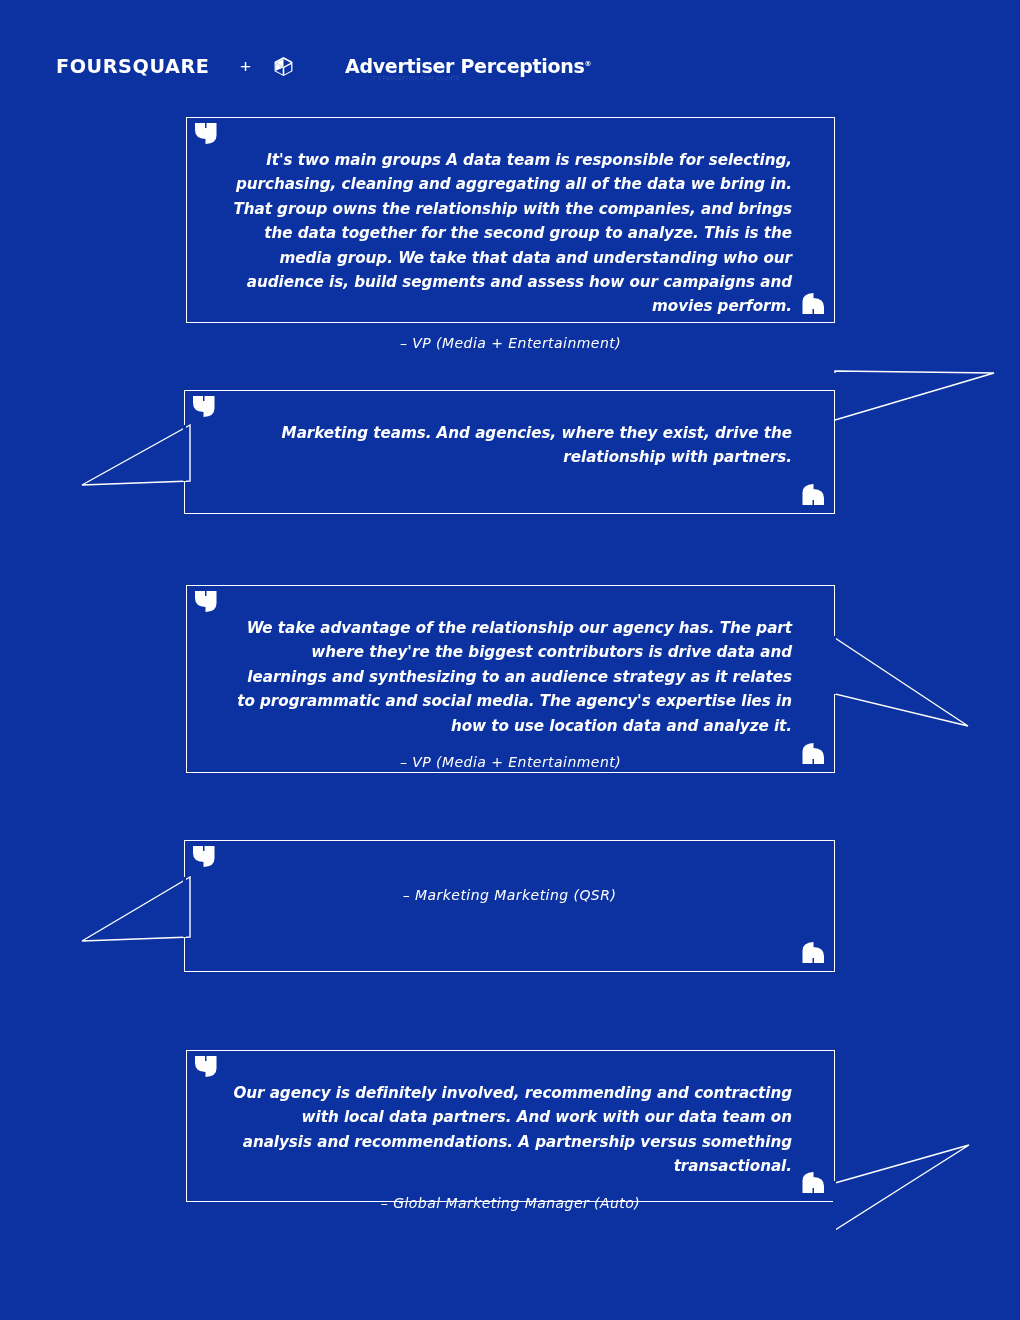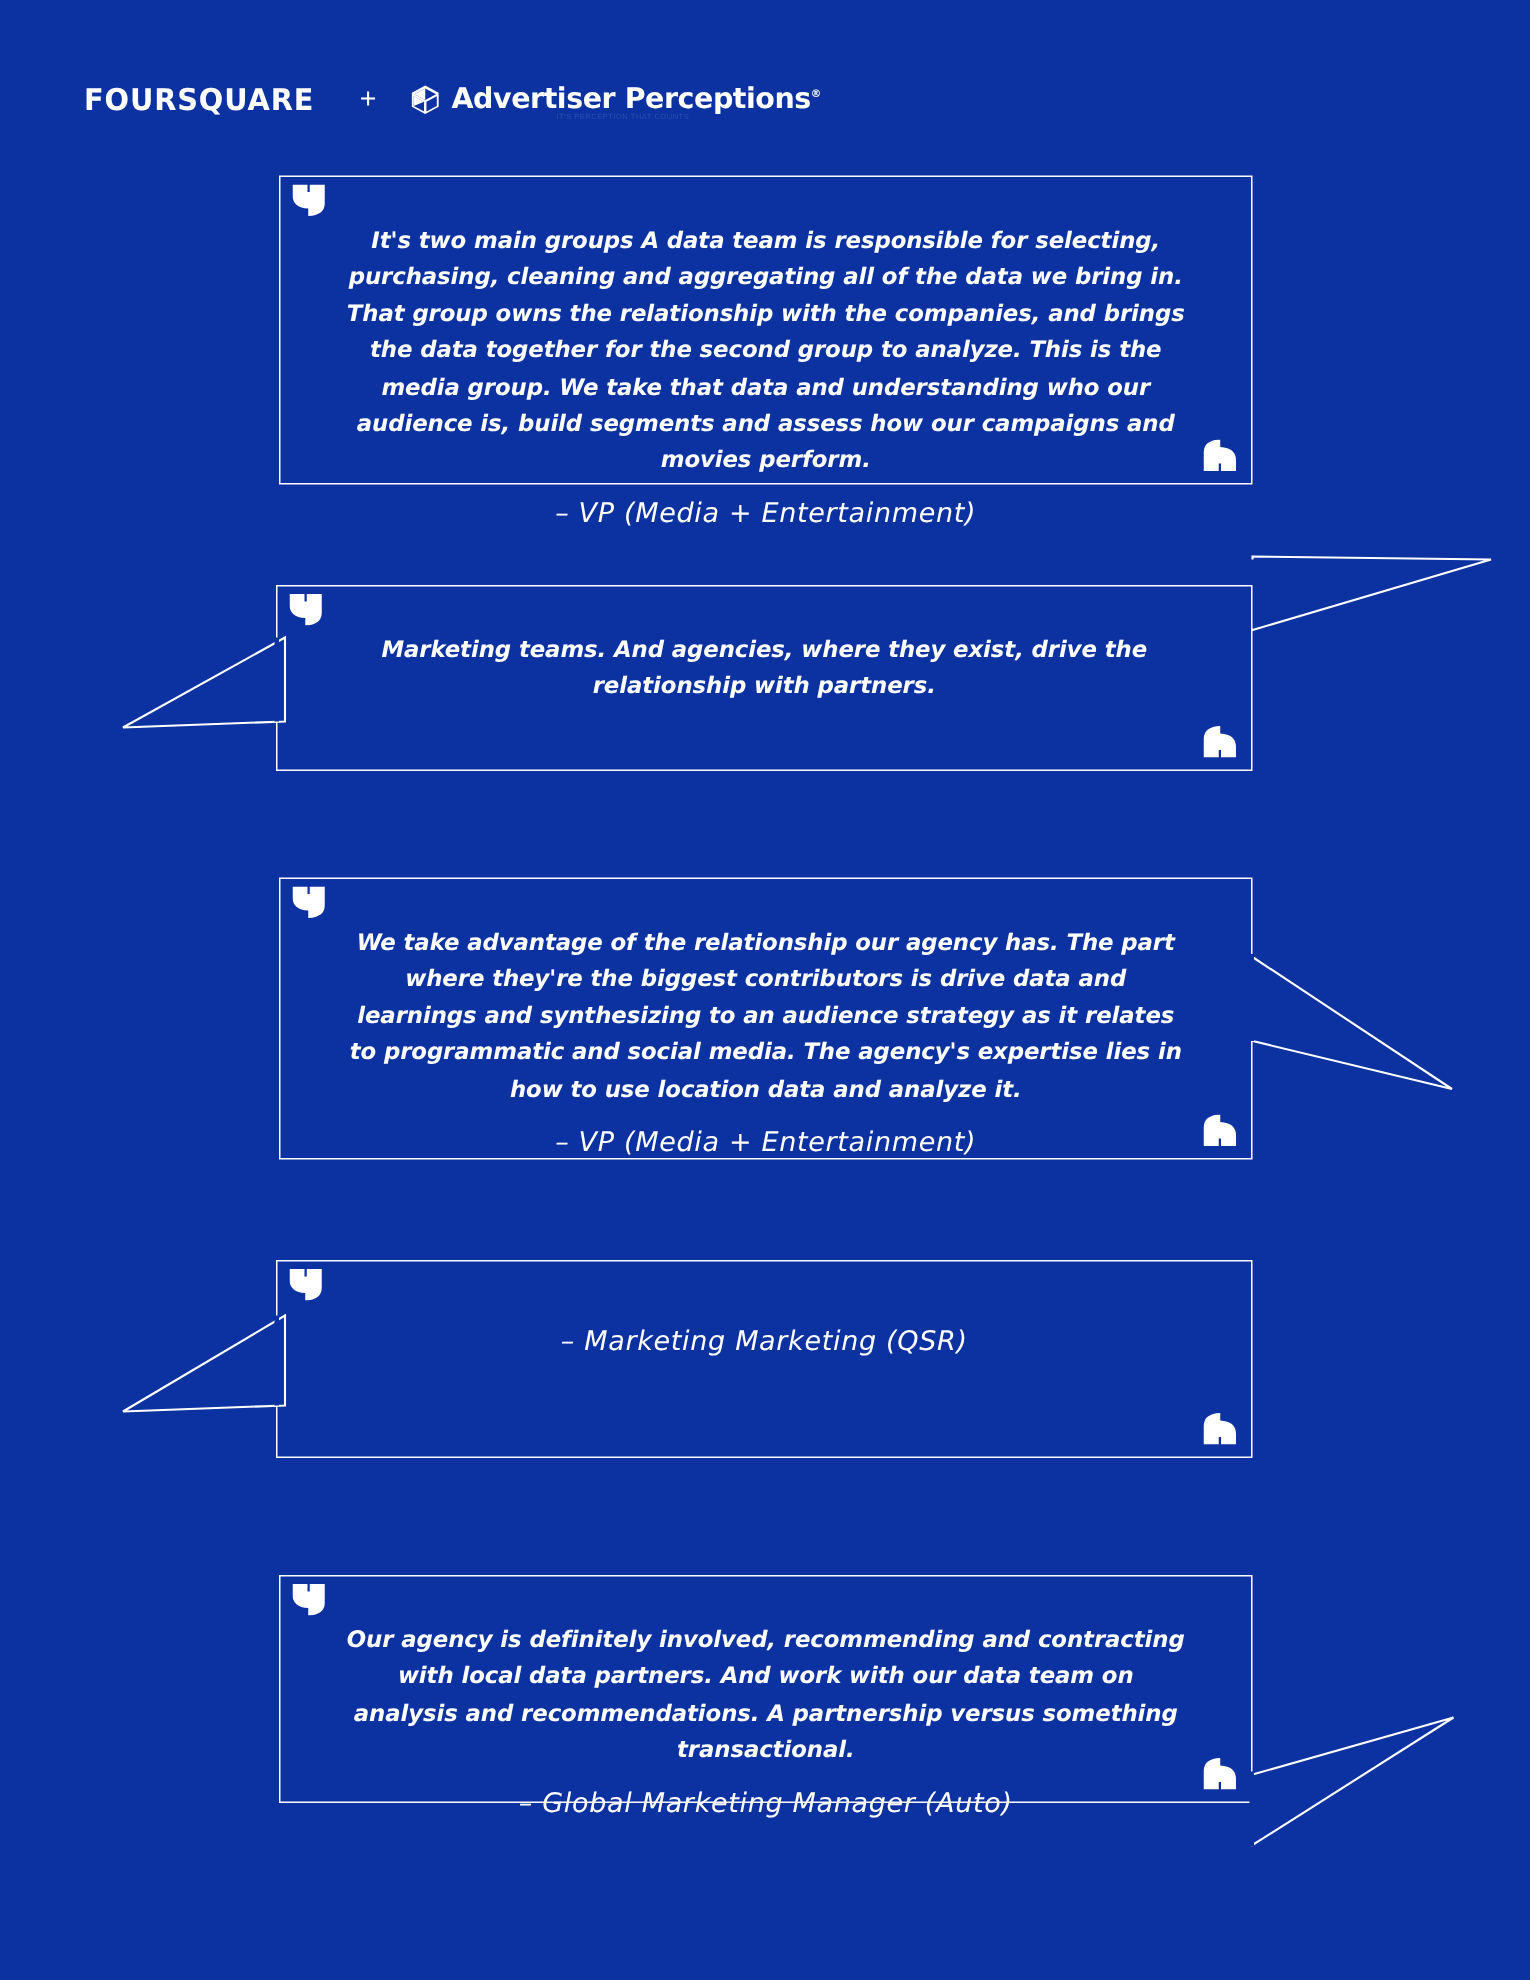--- a/index.html
+++ b/index.html
@@ -48,20 +48,21 @@
     font-weight: 400;
     font-size: 19px;
     line-height: 1;
     margin: 0 22px 0 24px;
   }
 
   .ap-lockup {
     display: flex;
     align-items: center;
     position: relative;
+    gap: 44px;
   }
 
   .ap-mark {
     width: 21px;
     height: 21px;
     margin-right: 7px;
     flex: 0 0 auto;
     display: block;
   }
 
@@ -111,31 +112,31 @@
     align-items: center;
   }
 
   .quote-text {
     color: #FFFFFF;
     font-family: "DejaVu Sans", sans-serif;
     font-style: italic;
     font-weight: 700;
     font-size: 15.2px;
     line-height: 24.4px;
-    text-align: center;
+    text-align: right;
     letter-spacing: -0.05px;
     max-width: 580px;
   }
 
   .quote-attrib {
     color: #FFFFFF;
     font-family: "DejaVu Sans", sans-serif;
     font-style: italic;
     font-weight: 400;
-    font-size: 18px;
+    font-size: 14px;
     line-height: 20px;
     text-align: center;
     letter-spacing: 0.45px;
     margin-top: 14px;
   }
 
   
   .mark-open {
     position: absolute;
     left: 8px;

